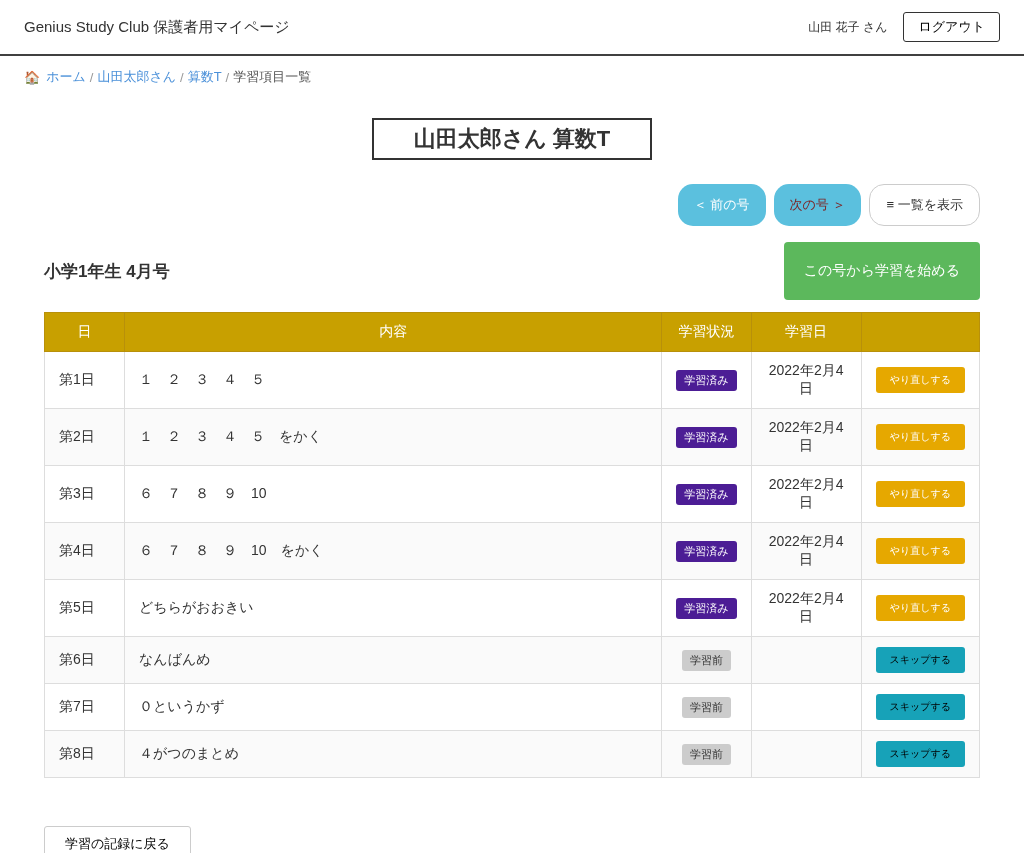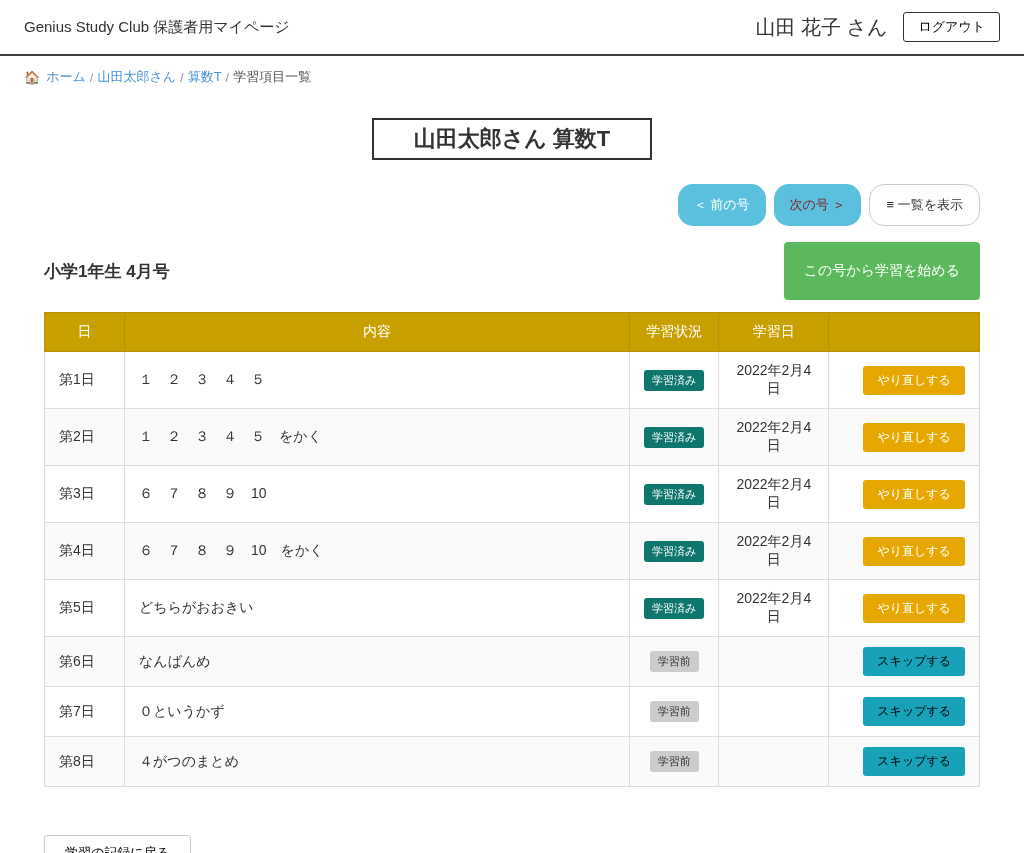--- a/index.html
+++ b/index.html
@@ -22,21 +22,21 @@
       font-size: 15px;
       font-weight: normal;
       color: #333;
     }
     .header-right {
       display: flex;
       align-items: center;
       gap: 16px;
     }
     .header-user {
-      font-size: 20px;
+      font-size: 12px;
       color: #333;
     }
     .logout-btn {
       border: 1px solid #333;
       background: #fff;
       padding: 5px 14px;
       font-size: 13px;
       cursor: pointer;
       border-radius: 3px;
     }
@@ -156,37 +156,36 @@
 
     
     .badge {
       display: inline-block;
       padding: 3px 8px;
       border-radius: 3px;
       font-size: 11px;
       white-space: nowrap;
     }
     .badge-done {
-      background: #0f766e;
+      background: #4c1d95;
       color: #fff;
     }
     .badge-notyet {
       background: #ccc;
       color: #333;
     }
 
     
     .action-btn {
       border: none;
       padding: 6px 14px;
-      font-size: 12px;
+      font-size: 10px;
       border-radius: 3px;
       cursor: pointer;
       white-space: nowrap;
-      margin-left: 20px;
     }
     .action-btn-redo {
       background: #e6a800;
       color: #fff;
     }
     .action-btn-skip {
       background: #17a2b8;
       color: #000000;
     }
 

